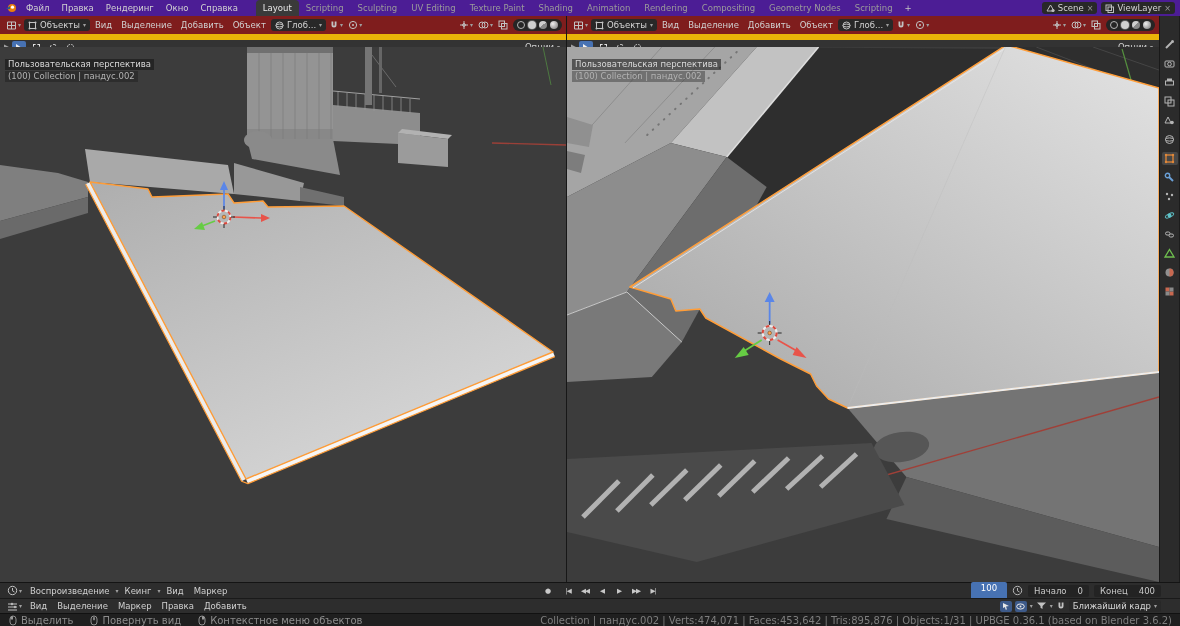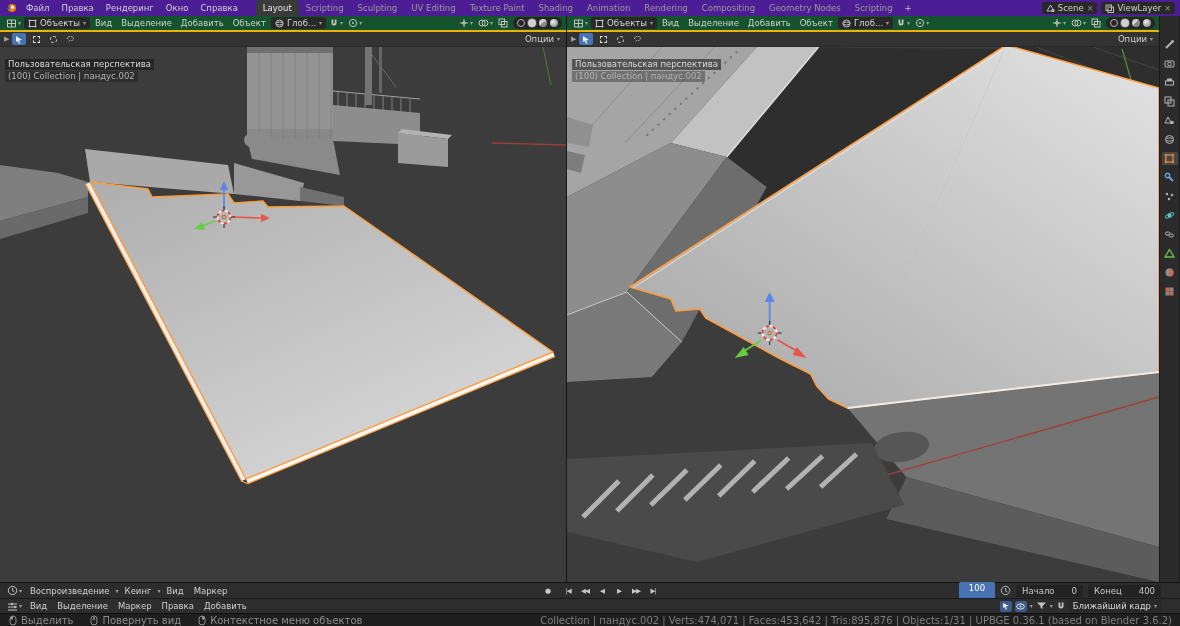--- a/index.html
+++ b/index.html
@@ -19,22 +19,22 @@
   .dd{display:flex;align-items:center;gap:3px;background:#282828;border-radius:3px;height:12px;
       padding:0 4px;font-size:8.5px;color:#d5d5d5;white-space:nowrap;}
   .dd .x{color:#9a9a9a;font-size:8px;}
   .ch{font-size:6px;color:#9f9f9f;line-height:1;}
 
   
   .main{position:absolute;left:0;top:16px;width:1180px;height:566px;display:flex;}
   .vp{position:relative;height:566px;background:#3c3c3c;box-sizing:border-box;}
   .vp.left{width:566px;}
   .vp.right{width:593px;border-left:1px solid #171717;}
-  .vp-header{height:16px;background:#14532d;display:flex;align-items:center;gap:1px;
-             padding:0 4px;border-bottom:2px solid #eab308;box-sizing:border-box;}
+  .vp-header{height:24px;background:#7f1d1d;display:flex;align-items:center;gap:1px;
+             padding:0 4px;border-bottom:6px solid #eab308;box-sizing:border-box;}
   .hmenu{padding:0 4px;font-size:8.5px;color:#d0d0d0;white-space:nowrap;}
   .icon-btn{display:flex;align-items:center;gap:1px;padding:0 2px;height:14px;}
   .spacer{flex:1;}
   .shading-group{display:flex;align-items:center;gap:1px;background:#252525;border-radius:7px;
                  padding:1px 3px;margin-left:2px;}
   .sph{width:8px;height:8px;border-radius:50%;box-sizing:border-box;}
   .sph.wire{border:1px solid #b5b5b5;}
   .sph.solid{background:#d0d0d0;}
   .sph.mat{background:linear-gradient(135deg,#cfcfcf 50%,#8a8a8a 50%);}
   .sph.rend{background:radial-gradient(circle at 35% 35%,#efefef,#737373);}
@@ -64,21 +64,21 @@
   .timeline{position:absolute;left:0;top:582px;width:1180px;height:16px;background:#2d2d2d;
             border-top:1px solid #141414;display:flex;align-items:center;gap:2px;
             padding:0 5px;box-sizing:border-box;}
   .transport{position:absolute;left:545px;display:flex;align-items:center;gap:1px;}
   .tbtn{min-width:12px;text-align:center;font-size:6.5px;color:#c8c8c8;padding:1px 2px;letter-spacing:-1px;}
   .rec{margin-right:8px;color:#c9c9c9;font-size:7px;}
   .tl-right{margin-left:auto;display:flex;align-items:center;gap:5px;padding-right:14px;}
   .frame-field{background:#4772b3;color:#fff;border-radius:2px;height:18px;line-height:12px;
                padding:0 10px;font-size:8.5px;}
   .range-field{background:#232323;border-radius:2px;height:12px;line-height:12px;padding:0 6px;
-               display:flex;gap:17px;font-size:8.5px;color:#c9c9c9;}
+               display:flex;gap:11px;font-size:8.5px;color:#c9c9c9;}
 
   
   .dopesheet{position:absolute;left:0;top:598px;width:1180px;height:15px;background:#2d2d2d;
              border-top:1px solid #1a1a1a;display:flex;align-items:center;gap:2px;
              padding:0 5px;box-sizing:border-box;}
   .ds-right{margin-left:auto;display:flex;align-items:center;gap:3px;padding-right:14px;}
   .mini-toggle{width:12px;height:11px;border-radius:2px;background:#3d5a8a;display:flex;
                align-items:center;justify-content:center;}
 
   

